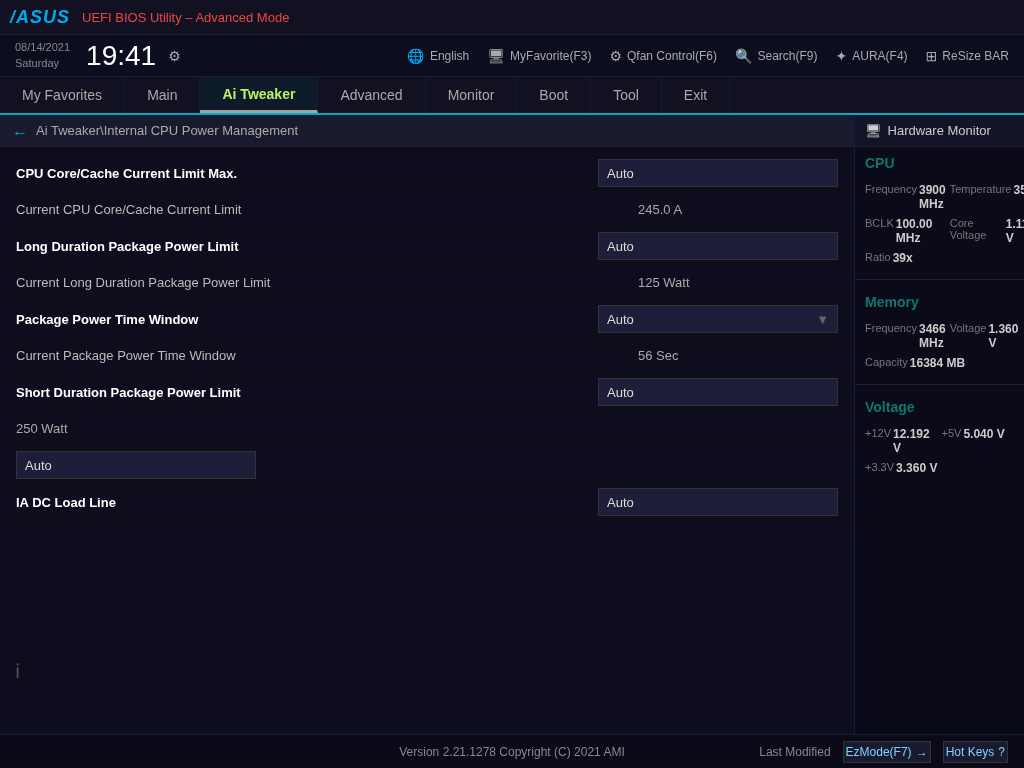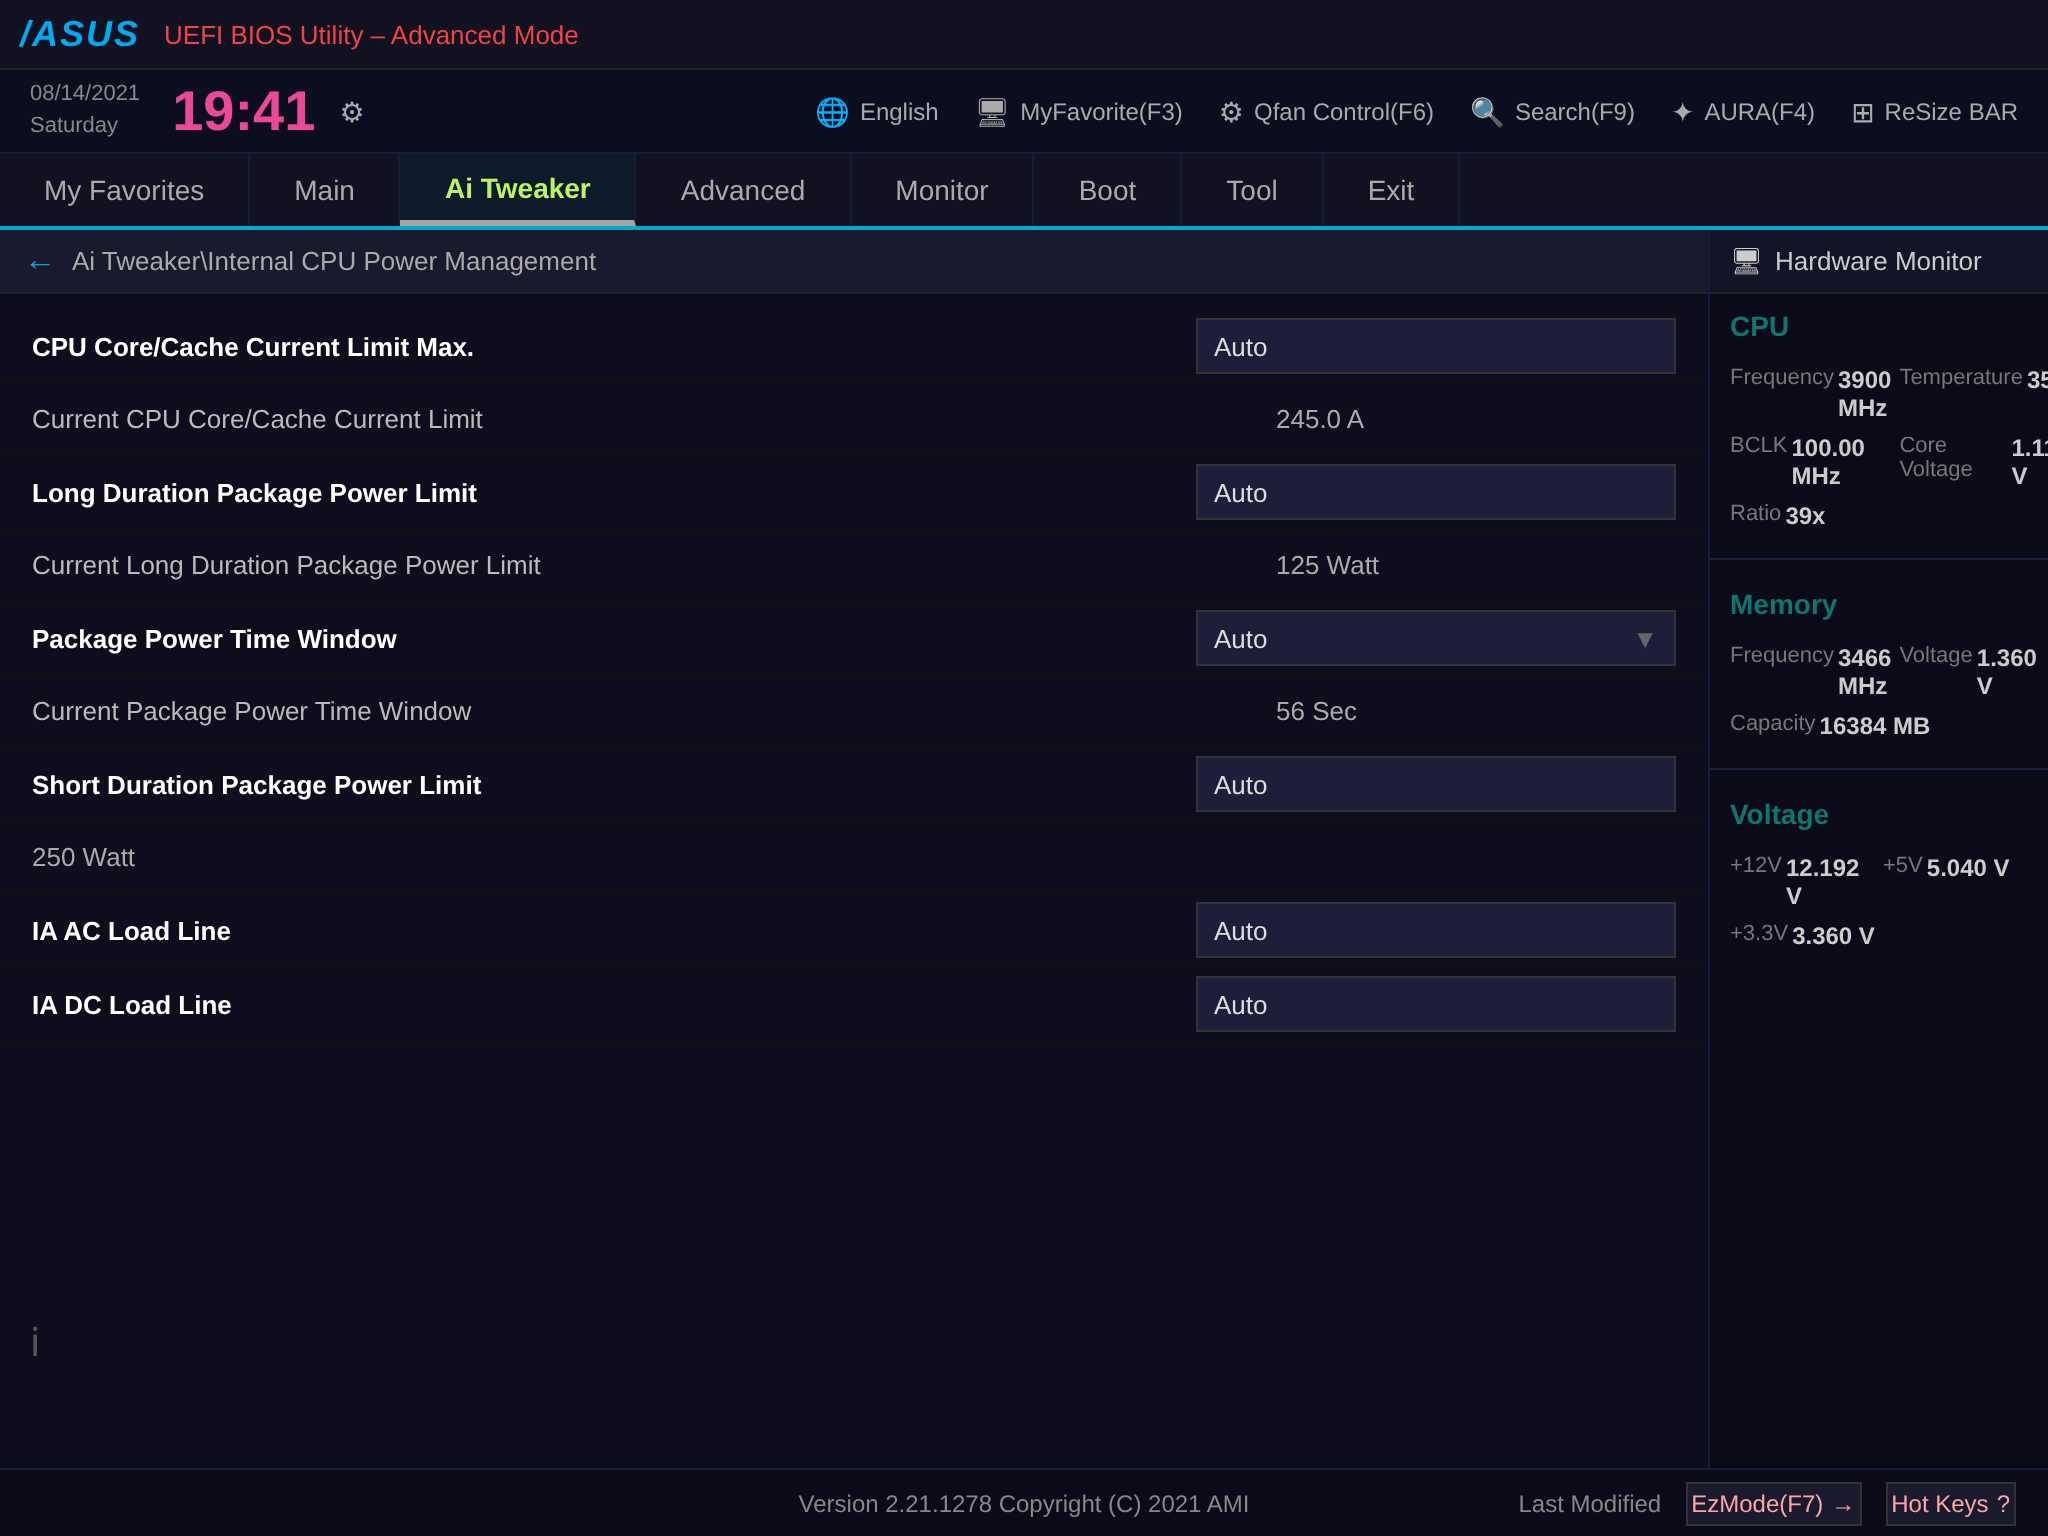--- a/index.html
+++ b/index.html
@@ -67,22 +67,22 @@
       position: relative;
       z-index: 10;
     }
     .date-info {
       font-size: 11px;
       color: #888;
       line-height: 1.4;
     }
     .time-display {
       font-size: 28px;
-      color: #ec4899;
-      font-weight: bold;
+      color: #ffffff;
+      font-weight: normal;
       margin-left: 4px;
     }
     .settings-icon {
       color: #aaa;
       font-size: 14px;
       cursor: pointer;
     }
     .dt-items {
       margin-left: auto;
       display: flex;
@@ -287,21 +287,21 @@
     }
     .footer-right {
       display: flex;
       align-items: center;
       gap: 12px;
       margin-left: auto;
     }
     .footer-btn {
       background: #1a1a2e;
       border: 1px solid #333;
-      color: #fca5a5;
+      color: #7dd3fc;
       padding: 3px 2px;
       font-size: 12px;
       cursor: pointer;
       display: flex;
       align-items: center;
       gap: 4px;
     }
 
     .info-icon {
       position: absolute;
@@ -419,21 +419,20 @@
       <div class="setting-row">
         <span class="setting-label bold">Short Duration Package Power Limit</span>
         <div class="setting-input">Auto</div>
       </div>
 
       <div class="setting-row">
         <span class="setting-value">250 Watt</span>
       </div>
 
       <div class="setting-row">
-        <span class="setting-label bold">IA AC Load Line</span>
         <div class="setting-input">Auto</div>
       </div>
 
       <div class="setting-row">
         <span class="setting-label bold">IA DC Load Line</span>
         <div class="setting-input">Auto</div>
       </div>
 
     </div>
 

